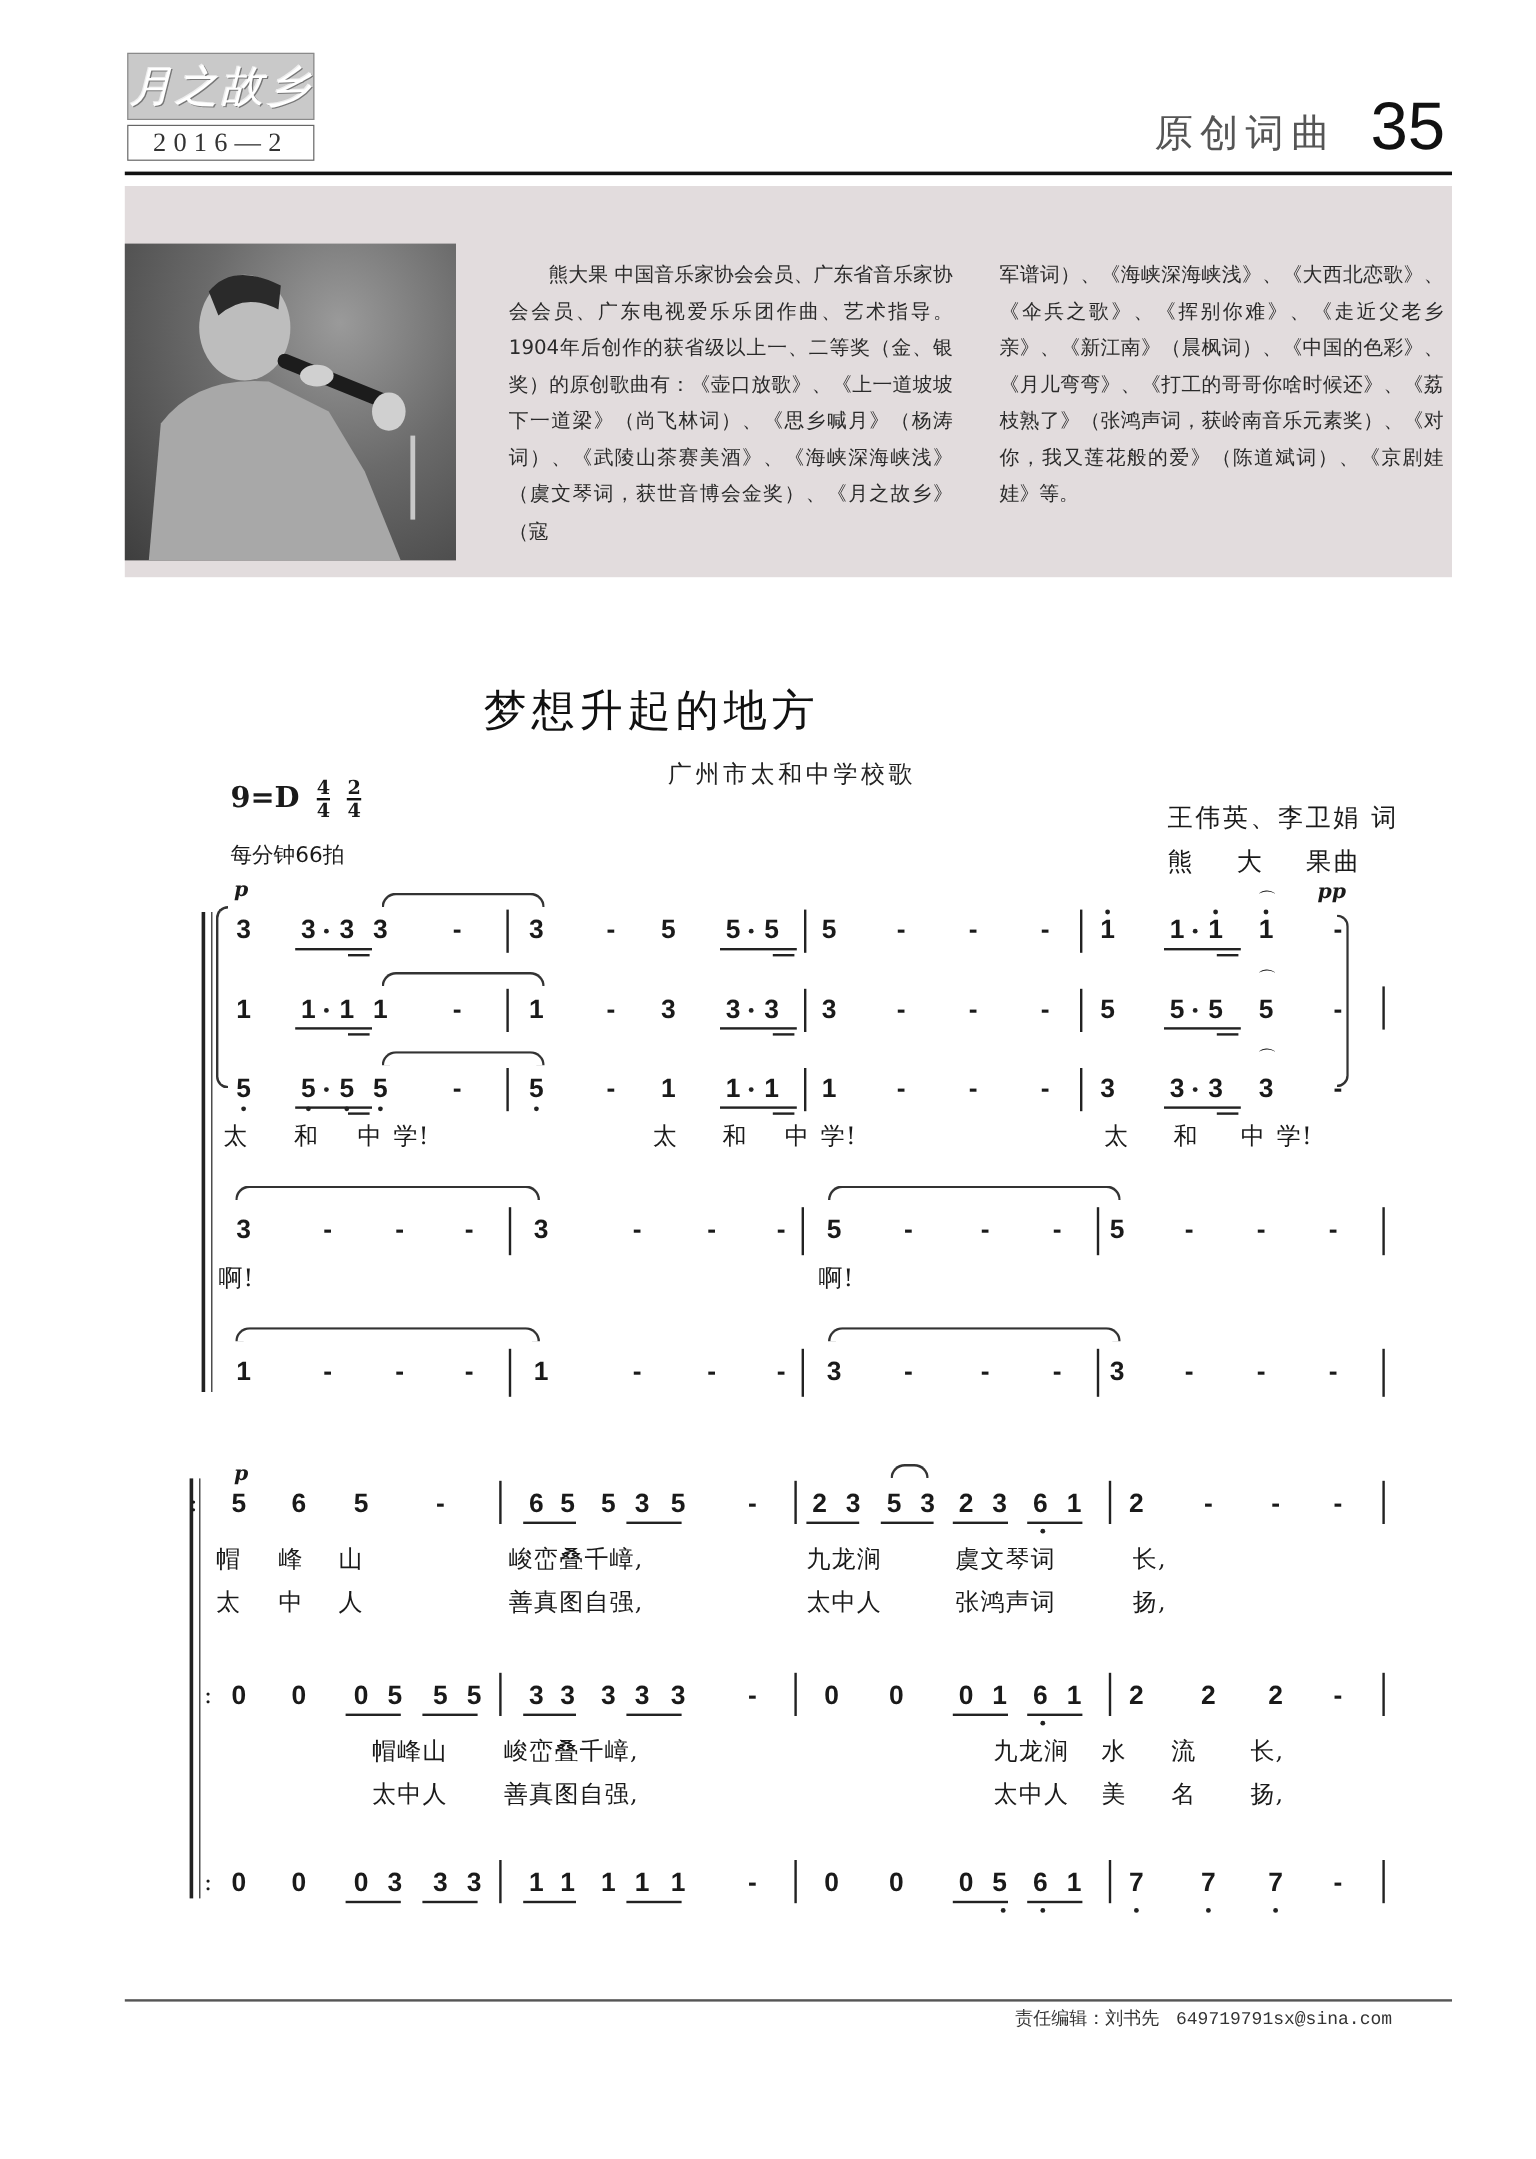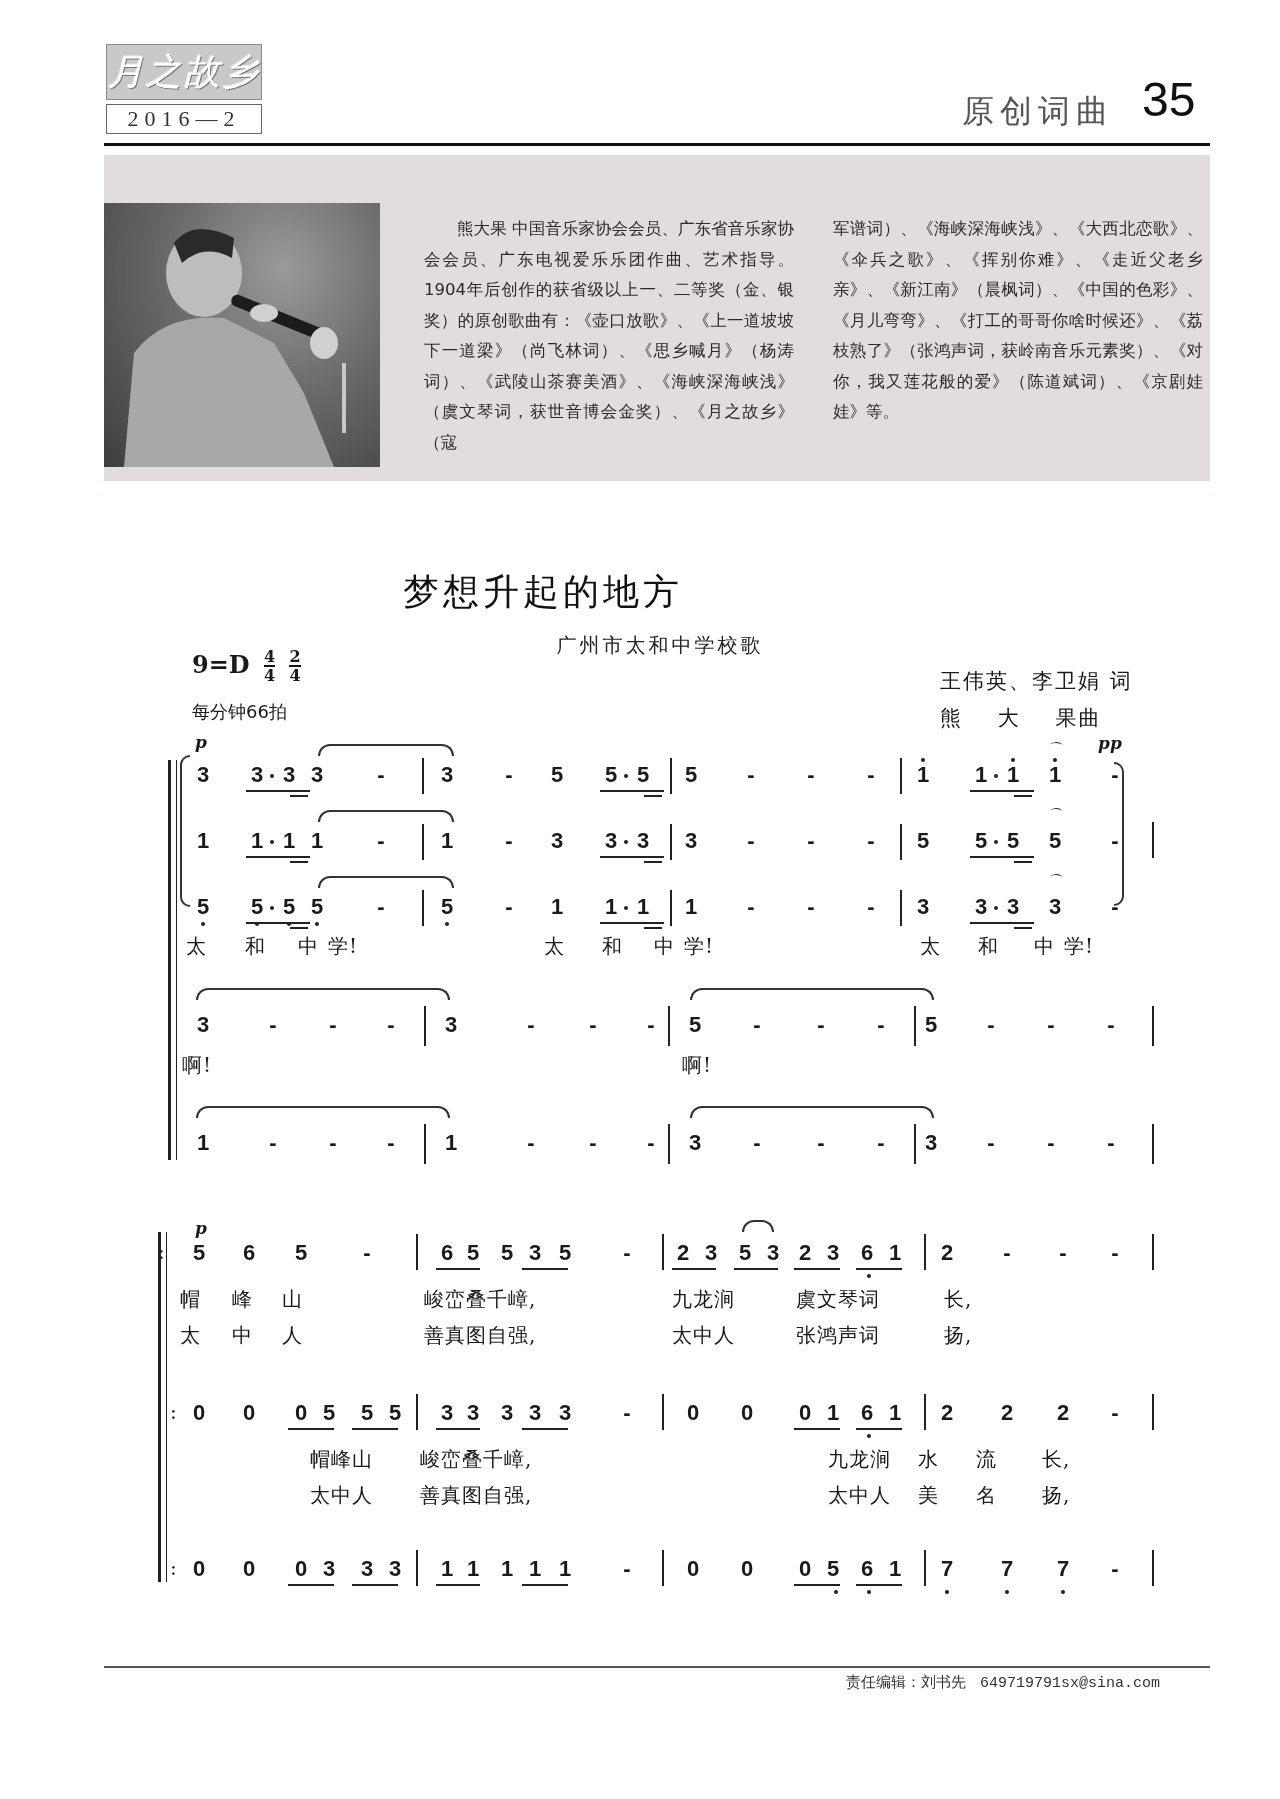--- a/index.html
+++ b/index.html
@@ -2,37 +2,37 @@
 <html><head>
 <meta charset="utf-8">
 <style>
   html,body{margin:0;padding:0;background:#fff;}
   body{width:1280px;height:1799px;position:relative;overflow:hidden;font-family:"DejaVu Sans","Liberation Sans",sans-serif;color:#1a1a1a;}
   .abs{position:absolute;}
   
   .logo-box{left:106px;top:44px;width:156px;height:56px;background:#c9c9c9;border:1px solid #8a8a8a;box-sizing:border-box;display:flex;align-items:center;justify-content:center;font-family:"DejaVu Serif",serif;font-style:italic;font-size:36px;color:#fff;letter-spacing:2px;text-shadow:1px 1px 0 #777,-1px -1px 0 #eee;}
   .issue-box{left:106px;top:104px;width:156px;height:30px;border:1px solid #666;box-sizing:border-box;font-family:"Liberation Serif",serif;font-size:22px;letter-spacing:6px;display:flex;align-items:center;justify-content:center;color:#333;}
   .section-title{left:962px;top:90px;font-family:"DejaVu Serif",serif;font-size:32px;color:#555;letter-spacing:6px;}
-  .page-num{left:1142px;top:72px;font-family:"Liberation Sans",sans-serif;font-size:48px;color:#111;}
+  .page-num{left:1142px;top:72px;font-family:"Liberation Sans",sans-serif;font-size:56px;color:#111;}
   .top-rule{left:104px;top:143px;width:1106px;height:3px;background:#111;}
   
   .bio-panel{left:104px;top:155px;width:1106px;height:326px;background:#e2dcdd;}
   .photo{left:104px;top:203px;width:276px;height:264px;background:radial-gradient(ellipse at 65% 25%,#9a9a9a 0%,#6a6a6a 45%,#3e3e3e 100%);overflow:hidden;}
   .bio-col{top:214px;width:370px;font-size:16.5px;line-height:30.5px;color:#2a2a2a;text-align:justify;}
   .bio-col.left{left:424px;text-indent:2em;}
   .bio-col.right{left:833px;}
   
   .song-title{left:0;width:1086px;top:568px;text-align:center;font-family:"DejaVu Serif",serif;font-size:36px;letter-spacing:4px;color:#111;}
   .subtitle{left:0;width:1320px;top:632px;text-align:center;font-family:"DejaVu Serif",serif;font-size:20px;letter-spacing:3px;color:#222;}
   .key{left:192px;top:648px;font-family:"DejaVu Serif",serif;font-size:24px;font-weight:bold;}
   .frac{display:inline-block;vertical-align:middle;text-align:center;font-size:16px;line-height:17px;margin-left:6px;}
   .frac span{display:block;}
   .frac .num{border-bottom:2px solid #111;}
   .tempo{left:192px;top:700px;font-size:18px;}
-  .credits{left:940px;top:663px;font-family:"DejaVu Serif",serif;font-size:21px;line-height:37px;letter-spacing:2px;}
+  .credits{left:973px;top:663px;font-family:"DejaVu Serif",serif;font-size:21px;line-height:37px;letter-spacing:2px;}
   .credits div{white-space:pre;}
   .dyn{font-family:"DejaVu Serif",serif;font-style:italic;font-weight:bold;font-size:17px;}
   .n{position:absolute;font-family:"Liberation Sans",sans-serif;font-weight:bold;font-size:22px;width:22px;text-align:center;}
   .bar{position:absolute;width:2px;background:#222;}
   .lyr{position:absolute;font-family:"DejaVu Serif",serif;font-size:20px;letter-spacing:1px;white-space:pre;}
   .ul{position:absolute;height:2px;background:#222;}
   .dot{position:absolute;width:4px;height:4px;border-radius:50%;background:#222;}
   .tie{position:absolute;border:2px solid #333;border-bottom:none;border-radius:14px 14px 0 0;height:10px;}
   .brace{position:absolute;border:2px solid #333;border-right:none;border-radius:10px 0 0 10px;width:8px;}
   .brace-r{position:absolute;border:2px solid #333;border-left:none;border-radius:0 10px 10px 0;width:8px;}

